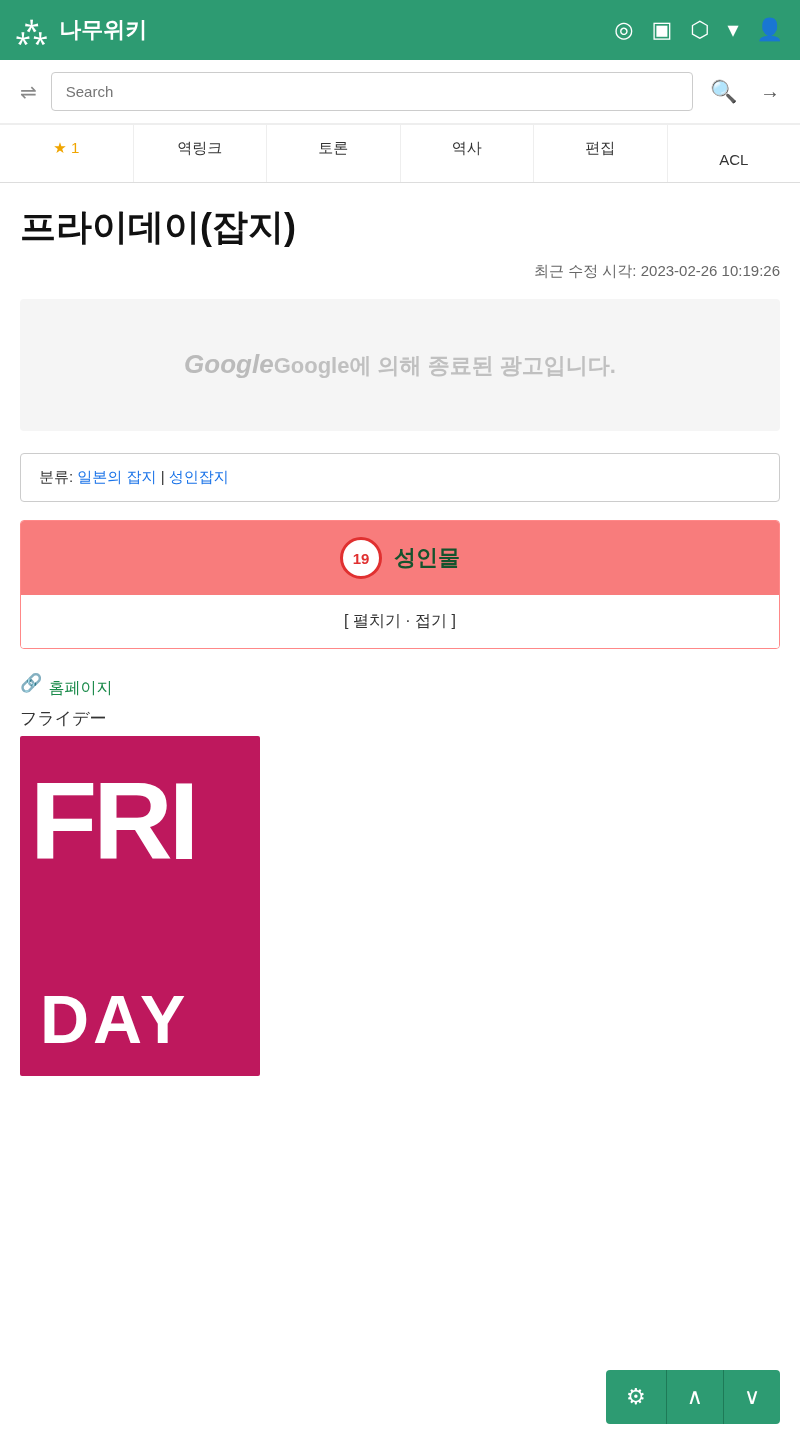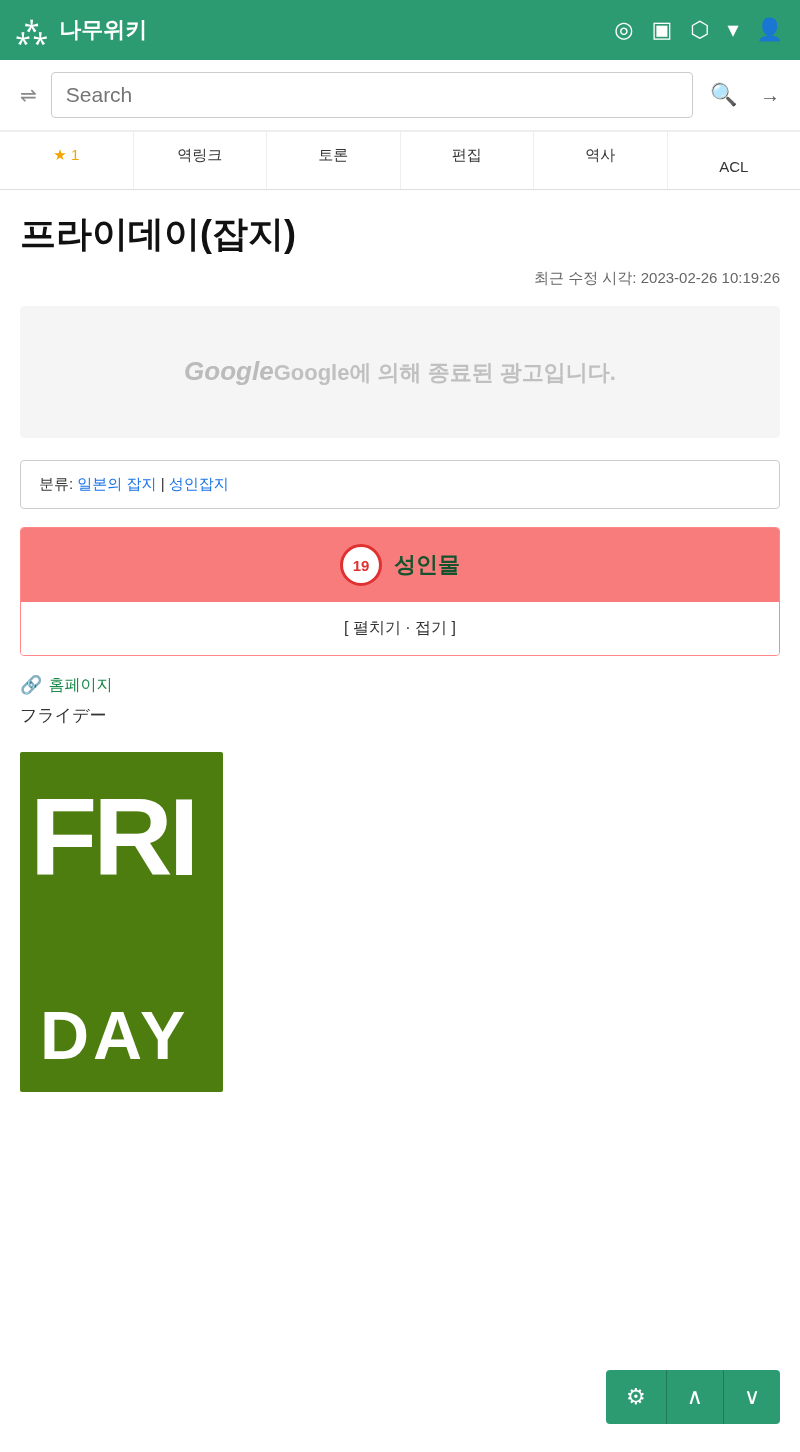--- a/index.html
+++ b/index.html
@@ -51,21 +51,21 @@
       color: #888;
       font-size: 20px;
       cursor: pointer;
       padding: 4px;
     }
     .search-input {
       flex: 1;
       border: 1px solid #ccc;
       border-radius: 4px;
       padding: 10px 14px;
-      font-size: 21px;
+      font-size: 15px;
       color: #999;
       outline: none;
     }
     .search-btn {
       color: #555;
       font-size: 22px;
       cursor: pointer;
       padding: 4px 8px;
     }
     .arrow-btn {
@@ -190,28 +190,28 @@
     }
     .link-icon {
       color: #1a8a4a;
       font-size: 18px;
     }
 
     
     .japanese-title {
       font-size: 17px;
       color: #333;
-      margin-bottom: 25px;
+      margin-bottom: 6px;
     }
 
     
     .magazine-img {
-      width: 203px;
+      width: 240px;
       height: 340px;
-      background: #4d7c0f;
+      background: #be185d;
       border-radius: 2px;
       position: relative;
       overflow: hidden;
       display: flex;
       flex-direction: column;
       align-items: center;
       justify-content: flex-end;
       margin-bottom: 20px;
     }
     .mag-fri {
@@ -281,24 +281,24 @@
   <div class="tab star">
     <span>★ 1</span>
   </div>
   <div class="tab">
     <span>역링크</span>
   </div>
   <div class="tab">
     <span>토론</span>
   </div>
   <div class="tab">
+    <span>역사</span>
+  </div>
+  <div class="tab">
     <span>편집</span>
-  </div>
-  <div class="tab">
-    <span>역사</span>
   </div>
   <div class="tab">
     <span>ACL</span>
   </div>
 </nav>
 
 <div class="page-content">
 
   <h1 class="page-title">프라이데이(잡지)</h1>
 
@@ -323,21 +323,21 @@
   <div class="adult-banner">
     <div class="adult-header">
       <div class="age-badge">19</div>
       <span class="adult-label">성인물</span>
     </div>
     <div class="adult-toggle">[ 펼치기 · 접기 ]</div>
   </div>
 
   <div class="homepage-link">
     <span class="link-icon">🔗</span>
-    <span style="color:#1a8a4a;">홈페이지</span>
+    <span style="color:#1a8a4a;margin-top:11px;">홈페이지</span>
   </div>
 
   <div class="japanese-title">フライデー</div>
 
   <div class="magazine-img">
     <span class="mag-fri">FRI</span>
     <span class="mag-day">DAY</span>
   </div>
 
 </div>

